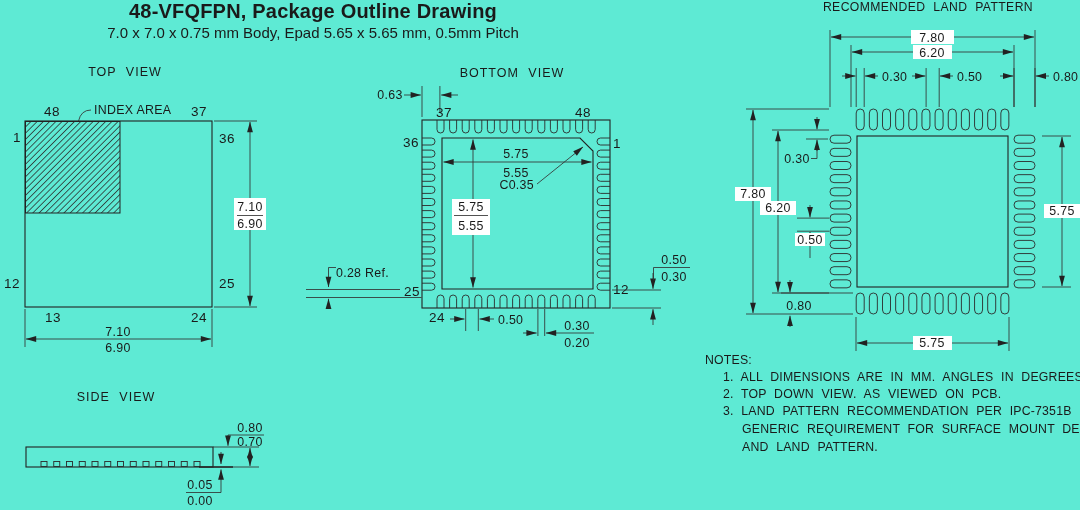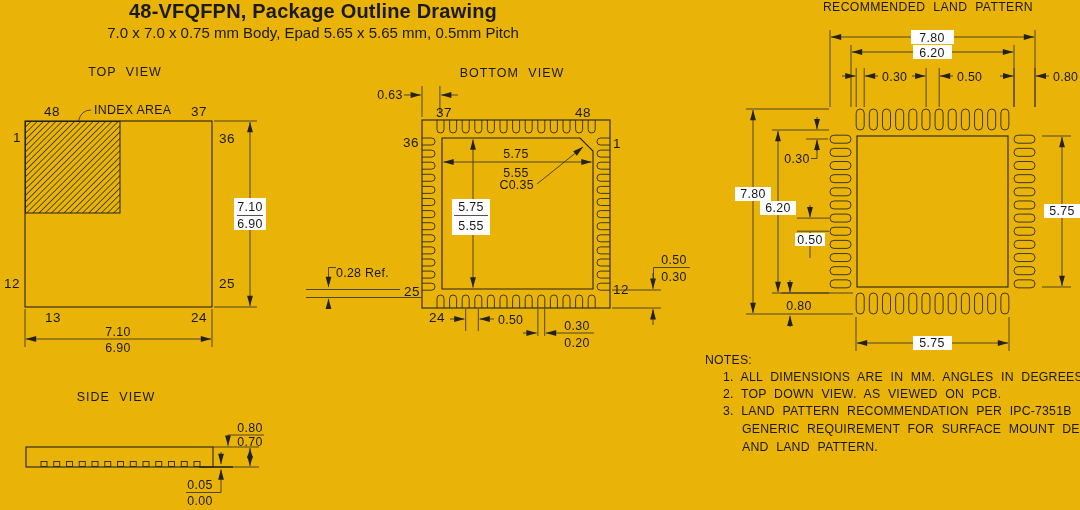--- a/index.html
+++ b/index.html
@@ -1,16 +1,16 @@
 <!DOCTYPE html>
 <html><head>
 <meta charset="utf-8">
 <style>
   html,body{margin:0;padding:0;background:#fff;}
-  .page{position:relative;width:1080px;height:510px;background:#eab308;overflow:hidden;
+  .page{position:relative;width:1080px;height:510px;background:#5eead4;overflow:hidden;
         font-family:"Liberation Sans",sans-serif;}
   svg{display:block}
   .ol{stroke:#222;stroke-width:1.1;fill:none;}
   .thin{stroke:#2b2b2b;stroke-width:.9;fill:none;}
   .dl{stroke:#333;stroke-width:.85;fill:none;}
   .wbg{fill:#fff;stroke:none;}
   text{fill:#1a1a1a;font-family:"Liberation Sans",sans-serif;}
   .ttl{font-size:20px;font-weight:bold;letter-spacing:.2px;}
   .sub{font-size:15px;}
   .vlab{font-size:12.5px;letter-spacing:1px;word-spacing:5px;}

